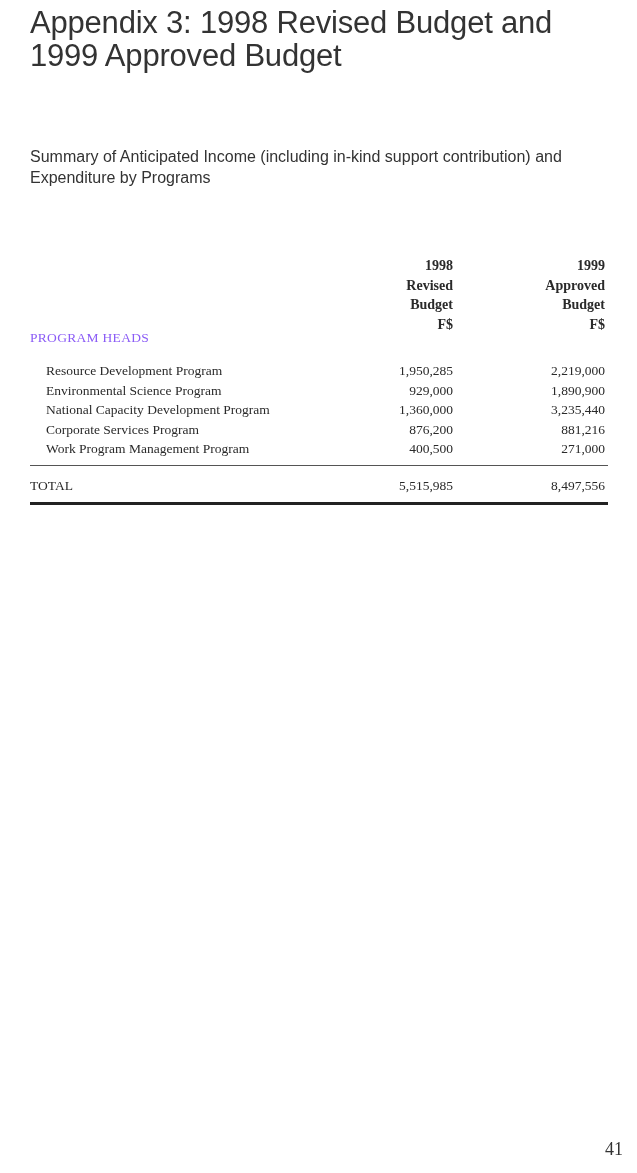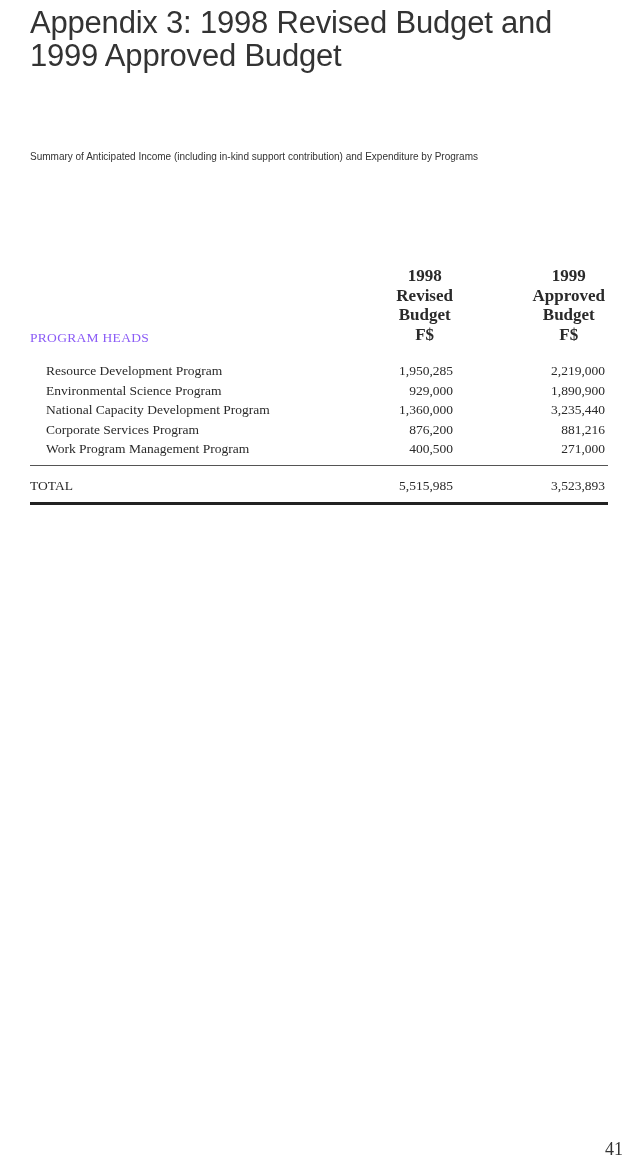--- a/index.html
+++ b/index.html
@@ -4,29 +4,29 @@
   <style>
     html, body { margin: 0; padding: 0; background: #ffffff; }
     body { width: 637px; height: 1173px; position: relative; overflow: hidden; color: #2a2a2a; }
     .title {
       position: absolute; left: 30px; top: 6px; width: 580px;
       font-family: "Liberation Sans", sans-serif; font-weight: normal;
       font-size: 31px; line-height: 33px; color: #333; letter-spacing: -0.2px;
     }
     .subtitle {
       position: absolute; left: 30px; top: 146px; width: 560px;
-      font-family: "Liberation Sans", sans-serif; font-size: 10px; line-height: 21px; color: #333;
+      font-family: "Liberation Sans", sans-serif; font-size: 16px; line-height: 21px; color: #333;
     }
     .table {
       position: absolute; left: 30px; top: 254px; width: 578px;
       font-family: "Liberation Serif", serif; font-size: 13.5px; color: #2a2a2a;
     }
     .col-head {
-      position: absolute; top: 12px; text-align: center;
-      font-weight: bold; line-height: 19.5px; font-size: 17px;
+      position: absolute; top: 2px; text-align: right;
+      font-weight: bold; line-height: 19.5px; font-size: 14px;
     }
     .col-1998 { right: 155px; }
     .col-1999 { right: 3px; }
     .col-head div { white-space: nowrap; }
     .section-label {
       position: absolute; top: 76px; left: 0;
       font-size: 13.5px; letter-spacing: 0.3px; color: #8b5cf6;
     }
     .rows { position: absolute; top: 107px; left: 0; width: 578px; }
     .row { position: relative; height: 19.5px; line-height: 19.5px; }
@@ -93,19 +93,19 @@
       <span class="v1998">400,500</span>
       <span class="v1999">271,000</span>
     </div>
   </div>
 
   <div class="rule-thin"></div>
 
   <div class="total-row">
     <span class="label">TOTAL</span>
     <span class="v1998">5,515,985</span>
-    <span class="v1999">3,523,893</span>
+    <span class="v1999">8,497,556</span>
   </div>
 
   <div class="rule-thick"></div>
 </div>
 
 <div class="page-number">41</div>
 
 </body></html>

